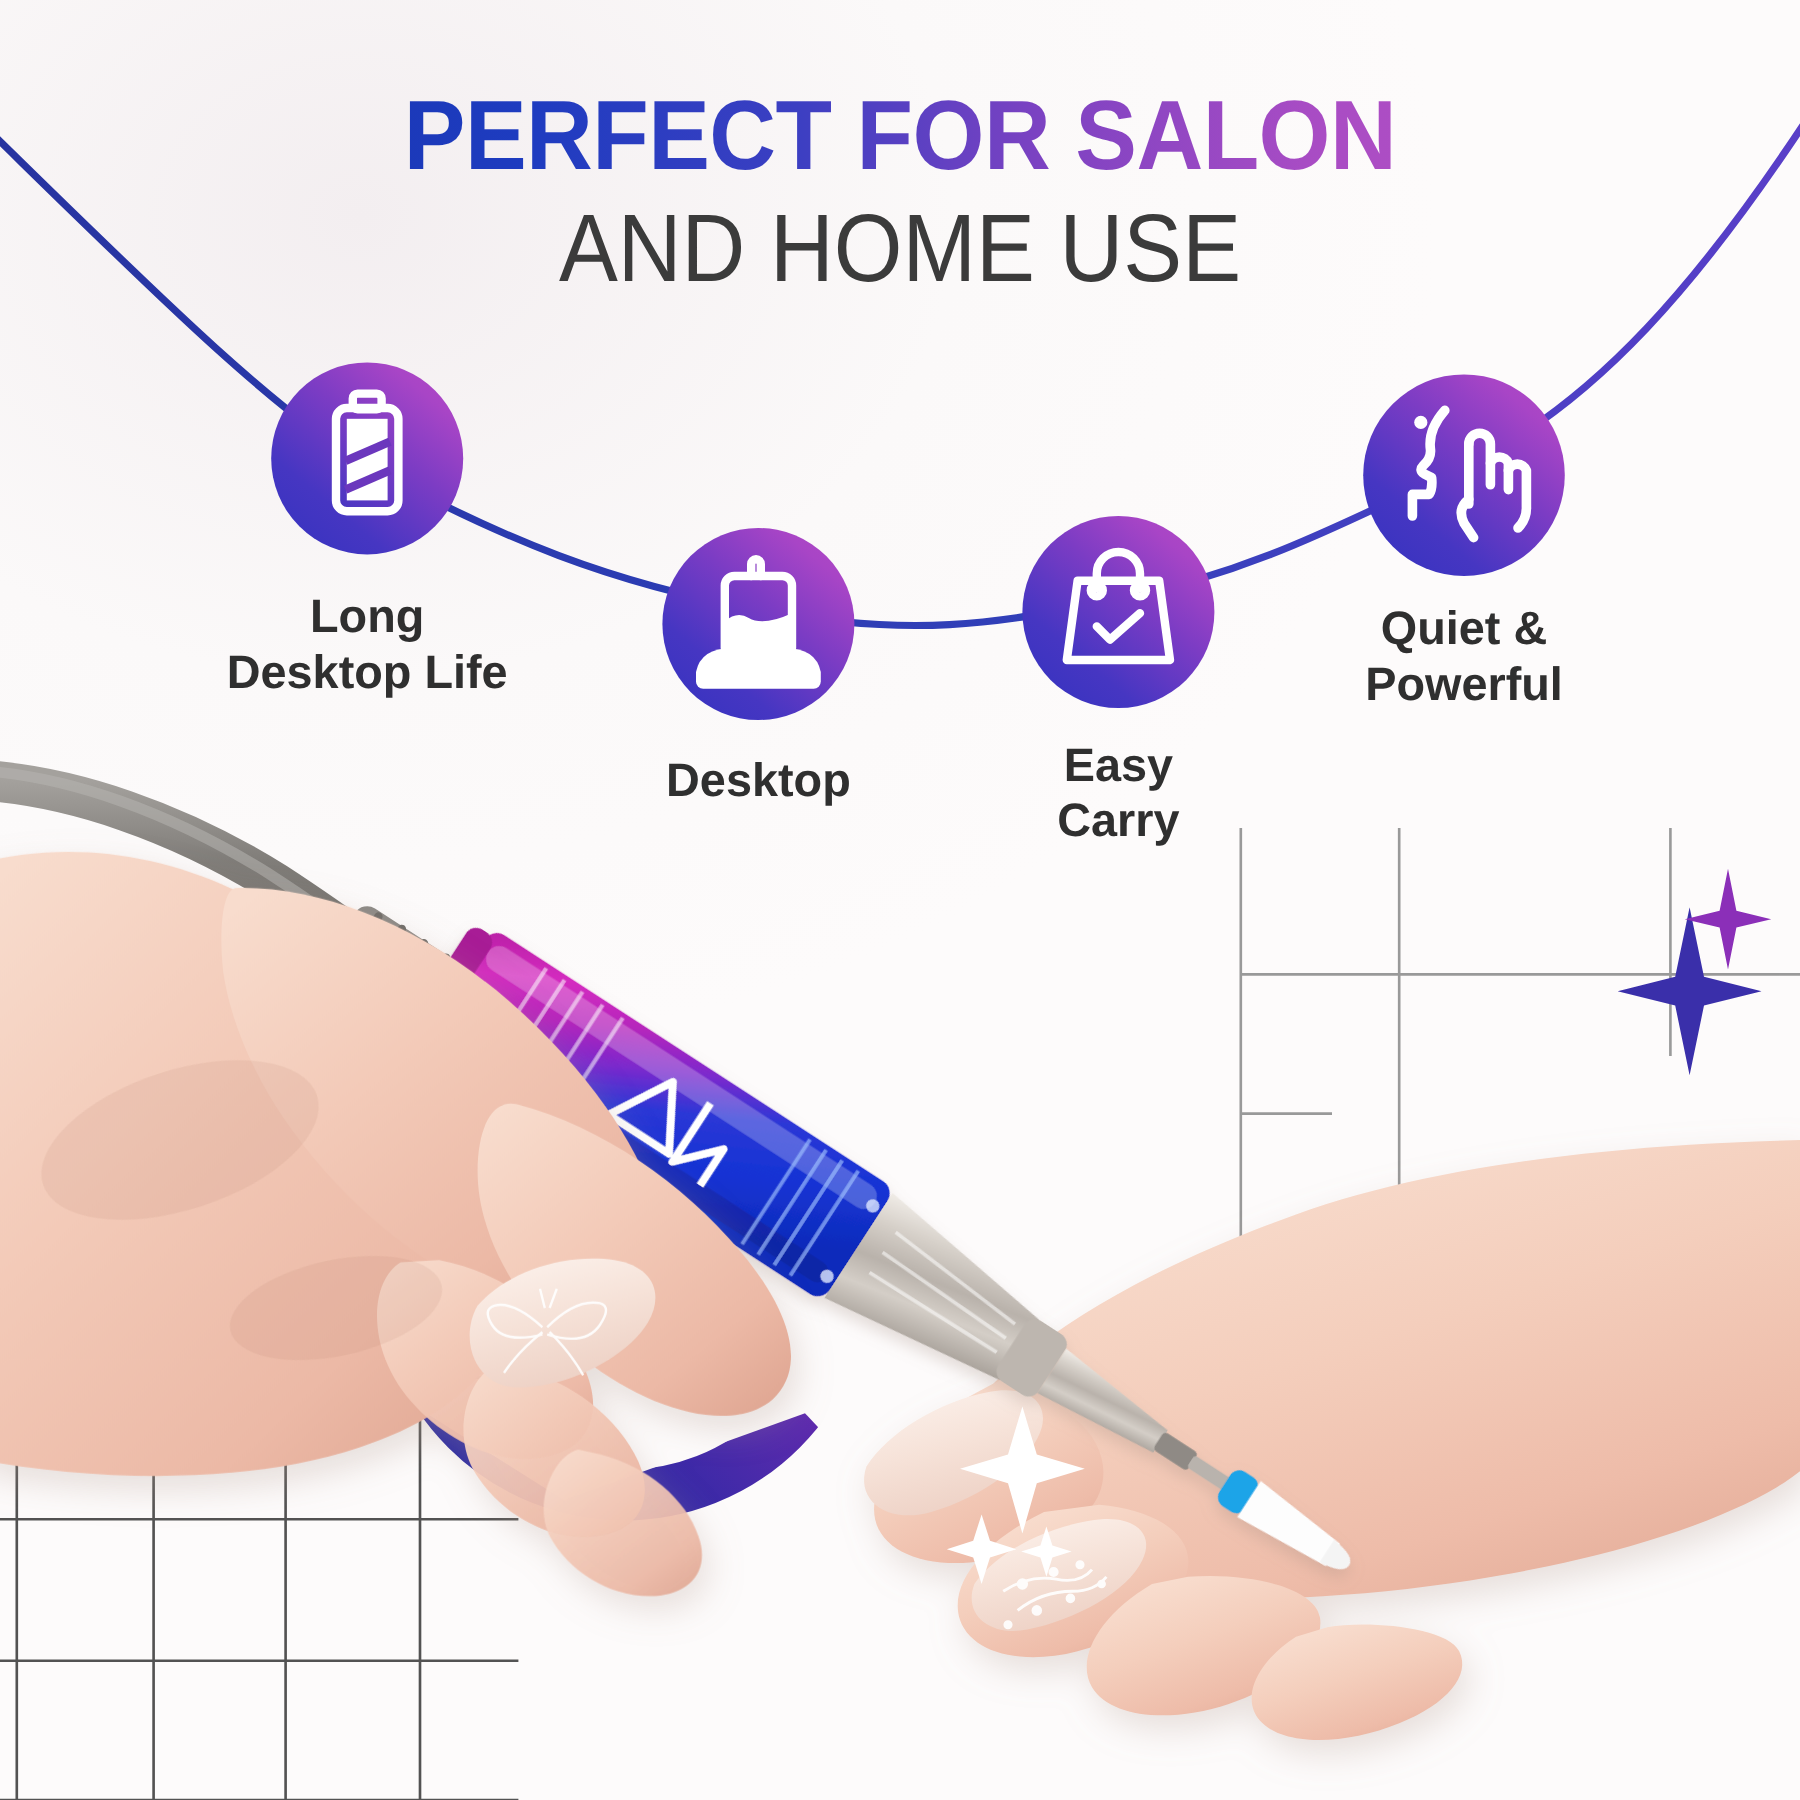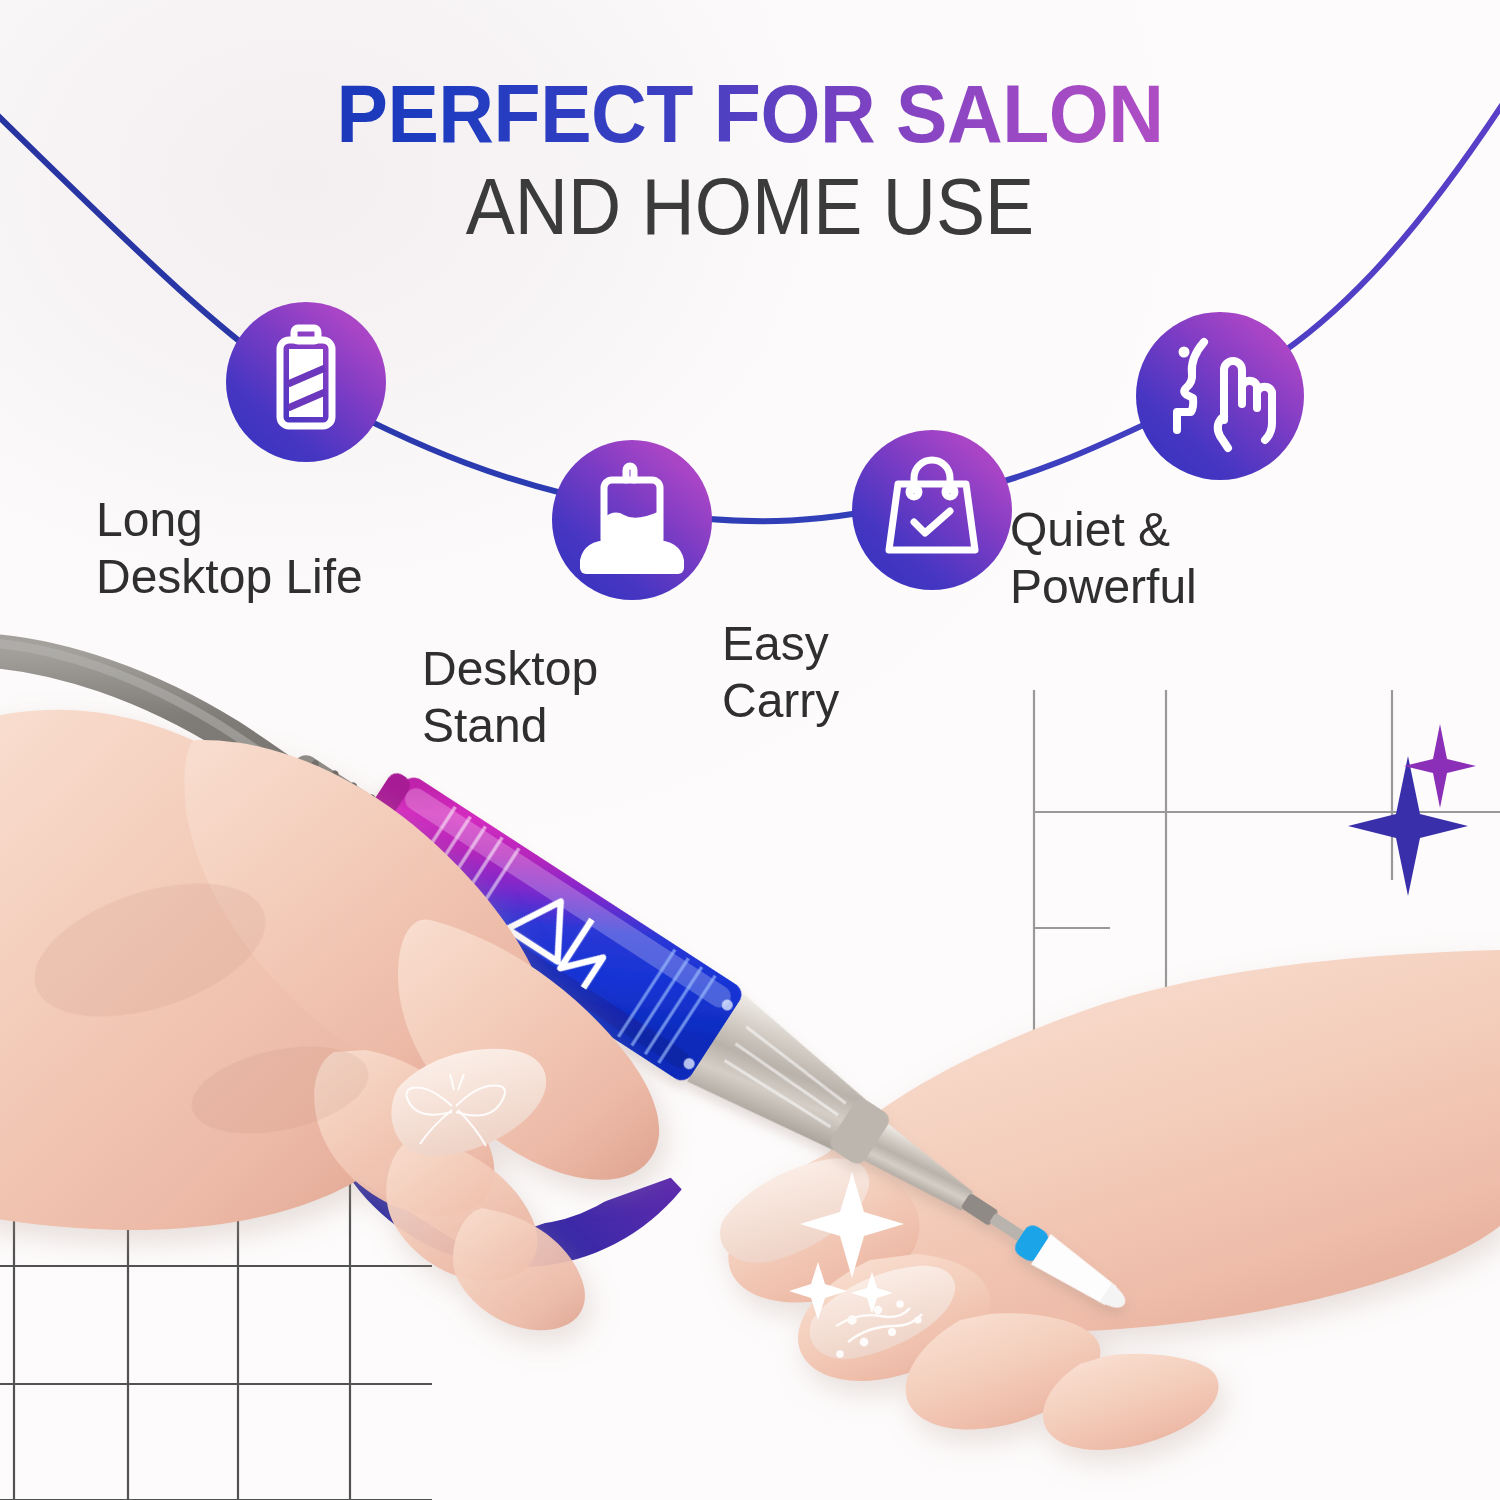--- a/index.html
+++ b/index.html
@@ -55,22 +55,22 @@
     position:relative;border-radius:50%;
     display:flex;align-items:center;justify-content:center;
   }
   .bub-grad{
     position:absolute;inset:0;border-radius:50%;
     background:linear-gradient(40deg,#3232bf 0%,#4636c2 28%,#7c3cc4 58%,#a845c6 82%,#b44ac4 100%);
   }
   .bub-ico{position:relative;width:100%;height:100%;}
   .node .caption{
     position:absolute;left:50%;transform:translateX(-50%);
-    color:#2f2f2f;
-    font-size:48px;line-height:1.18;font-weight:400;white-space:nowrap;
+    text-align:center;color:#2f2f2f;
+    font-size:39px;line-height:1.18;font-weight:700;white-space:nowrap;
   }
 
   
   .photo{position:absolute;pointer-events:none;}
 
   
   .star{position:absolute;}
 </style>
 </head>
 <body>
@@ -168,23 +168,22 @@
       <div class="bub-grad"></div>
       <svg class="bub-ico" viewBox="0 0 160 160">
         <g fill="none" stroke="#ffffff" stroke-width="7" stroke-linejoin="round" stroke-linecap="round">
           <path d="M60 40 h40 a8 8 0 0 1 8 8 v52 h-56 v-52 a8 8 0 0 1 8 -8 z"></path>
           <path d="M74 40 v-10 a4 4 0 0 1 8 0 v10"></path>
         </g>
         <path d="M52 78 q10 -9 20 -3 q12 7 36 -4 v29 h-56 z" fill="#ffffff"></path>
         <path d="M58 100 h44 q26 0 30 20 v8 a6 6 0 0 1 -6 6 h-92 a6 6 0 0 1 -6 -6 v-8 q4 -20 30 -20 z" fill="#ffffff"></path>
       </svg>
     </div>
-    <div class="caption" style="top:201px;width:420px;">
+    <div class="caption" style="top:188px;width:420px;">
       <div>Desktop</div>
-      <div>Stand</div>
     </div>
   </div>
 
   <div class="node" style="left:1136px;top:312px;">
     <div class="bubble" style="width:168px;height:168px;">
       <div class="bub-grad"></div>
       <svg class="bub-ico" viewBox="0 0 168 168">
         <g fill="none" stroke="#ffffff" stroke-width="8" stroke-linejoin="round" stroke-linecap="round">
           <path d="M68 30 q-14 16 -12 32 q1 8 -6 14 q-4 4 1 7 l6 3 q1 9 -2 14 h-14 v18"></path>
           <circle cx="48" cy="40" r="5.5" fill="#ffffff" stroke="none"></circle>

